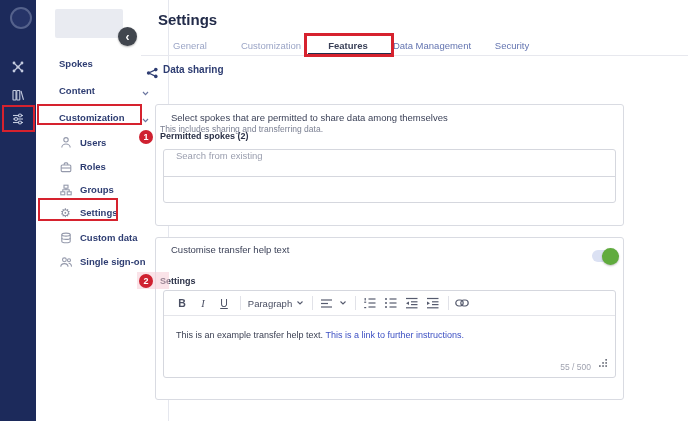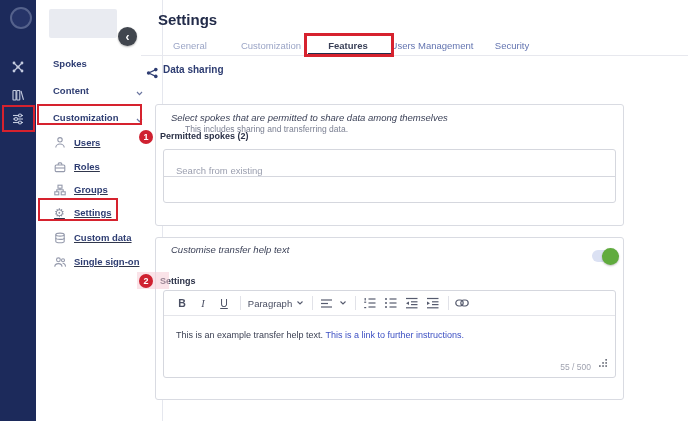--- a/index.html
+++ b/index.html
@@ -4,28 +4,28 @@
 <style>
   html,body{margin:0;padding:0;background:#fff;}
   #app{position:relative;width:688px;height:421px;background:#ffffff;overflow:hidden;
        font-family:"Liberation Sans",sans-serif;color:#30364c;}
   
   .rail{position:absolute;left:0;top:0;width:36px;height:421px;background:#1c2a5b;}
   .avatar{position:absolute;left:10px;top:7px;width:22px;height:22px;border-radius:50%;
           background:#263468;border:2px solid #55628c;box-sizing:border-box;}
   .rail-ic{position:absolute;left:11px;width:14px;height:14px;}
   
-  .sidebar{position:absolute;left:44px;top:0;width:119px;height:421px;background:#fff;
+  .sidebar{position:absolute;left:50px;top:0;width:119px;height:421px;background:#fff;
            border-right:1px solid #e5e7ee;box-sizing:border-box;}
   .logo-ph{position:absolute;left:5px;top:9px;width:68px;height:29px;background:#e9ebf1;border-radius:2px;}
   .nav-row{position:absolute;left:0;height:15px;display:flex;align-items:center;cursor:pointer;}
   .nav-top{padding-left:9px;width:96px;}
   .nav-top .lbl{font-size:9.5px;font-weight:700;color:#2e3d72;}
   .nav-top .chev{margin-left:auto;margin-right:6px;}
-  .nav-sub{padding-left:9px;width:96px;text-decoration:underline;}
+  .nav-sub{padding-left:9px;width:96px;}
   .nav-sub .ic{width:13px;height:13px;margin-right:8px;flex:0 0 13px;display:flex;align-items:center;justify-content:center;}
   .nav-sub .lbl{font-size:9.5px;font-weight:600;color:#2e3d72;}
   .gear-glyph{font-size:12px;line-height:12px;color:#8b90a2;font-family:"DejaVu Sans",sans-serif;}
   
   .collapse-btn{position:absolute;left:118px;top:27px;width:19px;height:19px;border-radius:50%;
     background:#41464e;color:#fff;display:flex;align-items:center;justify-content:center;
     font-size:12px;font-weight:bold;z-index:6;cursor:pointer;box-shadow:0 1px 2px rgba(0,0,0,.3);}
   
   .page-title{position:absolute;left:158px;top:11px;font-size:15px;font-weight:700;color:#222b49;}
   .tabbar-line{position:absolute;left:141px;top:55px;width:547px;height:1px;background:#e7e8ee;}
@@ -34,36 +34,36 @@
   .tab.mid{color:#6374b0;}
   .tab.active{color:#3a4158;font-weight:600;}
   .tab-underline{position:absolute;left:308px;top:53px;width:84px;height:3px;background:#232d4c;}
   .section-head{position:absolute;left:163px;top:64px;font-size:10px;font-weight:700;color:#2e3d72;}
   .section-ic{position:absolute;left:146px;top:65px;width:12px;height:12px;}
   
   .card{position:absolute;left:155px;width:469px;border:1px solid #d9dbe2;border-radius:3px;
         background:#fff;box-sizing:border-box;}
   .card1{top:104px;height:122px;}
   .card2{top:237px;height:163px;}
-  .c-title{position:absolute;left:15px;font-size:9.5px;font-weight:500;color:#3c4258;font-style:italic;}
-  .c-sub{position:absolute;left:29px;font-size:8.5px;color:#7c8193;}
+  .c-title{position:absolute;left:15px;font-size:9.5px;font-weight:500;color:#3c4258;}
+  .c-sub{position:absolute;left:4px;font-size:8.5px;color:#7c8193;}
   .field-label{position:absolute;font-size:9px;font-weight:700;color:#2b3147;}
   
   .badge{position:absolute;width:14px;height:14px;border-radius:50%;background:#cf2130;color:#fff;
          font-size:9px;font-weight:700;display:flex;align-items:center;justify-content:center;z-index:6;}
   .halo{position:absolute;left:137px;top:272px;width:32px;height:17px;background:#f6ccd5;opacity:.55;z-index:4;}
   .anno{position:absolute;border:2px solid #d6222e;z-index:7;pointer-events:none;box-sizing:border-box;}
   .anno-rail{left:2px;top:105px;width:33px;height:27px;}
   .anno-admin{left:37px;top:104px;width:105px;height:21px;}
   .anno-settings{left:38px;top:198px;width:80px;height:23px;}
   .anno-features{left:304px;top:33px;width:90px;height:24px;border-width:3px;}
   
   .select-box{position:absolute;left:163px;top:149px;width:453px;height:54px;border:1px solid #d5d7de;
               border-radius:3px;box-sizing:border-box;background:#fff;}
-  .search-row{height:27px;border-bottom:1px solid #d5d7de;display:flex;align-items:flex-end;box-sizing:border-box;}
+  .search-row{height:27px;border-bottom:1px solid #d5d7de;display:flex;align-items:flex-start;box-sizing:border-box;}
   .search-row input{border:none;outline:none;width:100%;padding:0 12px;font-size:9.5px;
                     font-family:"Liberation Sans",sans-serif;color:#3c4258;background:transparent;}
   .search-row input::placeholder{color:#9a9eae;}
   .chips-row{display:flex;gap:8px;padding:5px 7px;}
   .chip{display:flex;align-items:center;gap:5px;background:#e8e8eb;border-radius:12px;height:17px;
         padding:0 4px 0 9px;font-size:8.5px;font-weight:600;color:#363b4e;}
   .chip-x{width:11px;height:11px;border-radius:50%;background:#23272f;color:#fff;font-size:6.5px;
           display:flex;align-items:center;justify-content:center;cursor:pointer;}
   
   .toggle{position:absolute;left:592px;top:250px;width:25px;height:12px;border-radius:6px;
@@ -213,21 +213,21 @@
   </div>
 
   <div class="collapse-btn">‹</div>
 
   <div class="page-title">Settings</div>
 
   <div class="tabbar-line"></div>
   <span class="tab dim" style="left:190px">General</span>
   <span class="tab dim" style="left:271px">Customization</span>
   <span class="tab active" style="left:348px">Features</span>
-  <span class="tab mid" style="left:432px">Users Management</span>
+  <span class="tab mid" style="left:432px">Data Management</span>
   <span class="tab mid" style="left:512px">Security</span>
   <div class="tab-underline"></div>
 
   <span class="section-ic">
     <svg viewBox="0 0 12 12" width="12" height="12">
       <g stroke="#2e3d72" stroke-width="1.2">
           <line x1="2.6" y1="6" x2="9.8" y2="2.6"></line>
           <line x1="2.6" y1="6" x2="9.8" y2="9.4"></line>
         </g>
       <g fill="#2e3d72">

